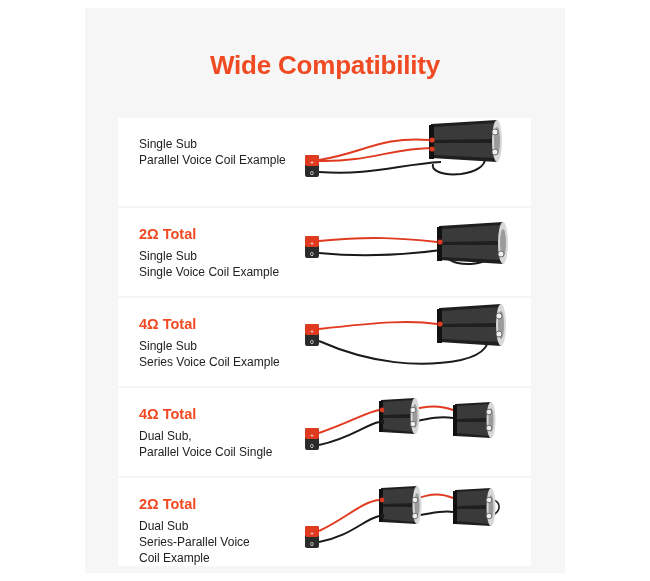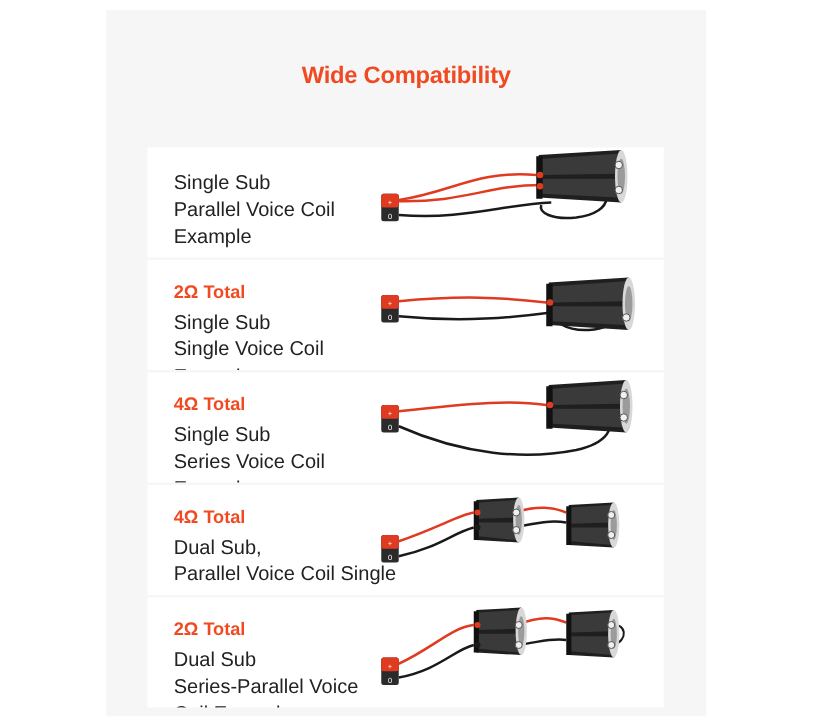--- a/index.html
+++ b/index.html
@@ -26,21 +26,21 @@
     width: 480px;
     height: 565px;
     background: #f6f6f6;
   }
   .title {
     position: absolute;
     left: 0;
     top: 42px;
     width: 480px;
     text-align: center;
-    font-size: 19px;
+    font-size: 26px;
     font-weight: bold;
     color: #f04a23;
     letter-spacing: -0.2px;
   }
   .cards {
     position: absolute;
     left: 33px;
     top: 110px;
     width: 413px;
   }
@@ -58,21 +58,21 @@
     width: 185px;
   }
   .card .ohm {
     font-size: 14.5px;
     font-weight: bold;
     color: #f04a23;
     margin-bottom: 5px;
     line-height: 1.15;
   }
   .card .desc {
-    font-size: 16px;
+    font-size: 12px;
     color: #222222;
     line-height: 1.35;
     white-space: pre-line;
   }
   .diagram {
     position: absolute;
     right: 0;
     top: 0;
     width: 230px;
     height: 100%;

